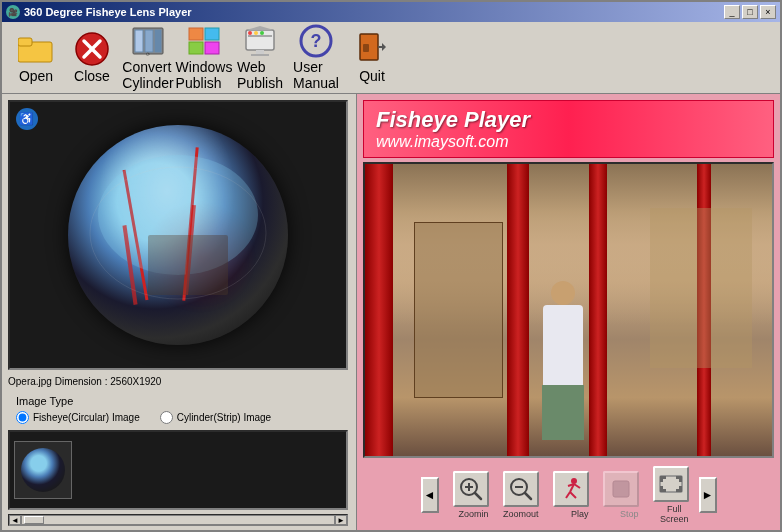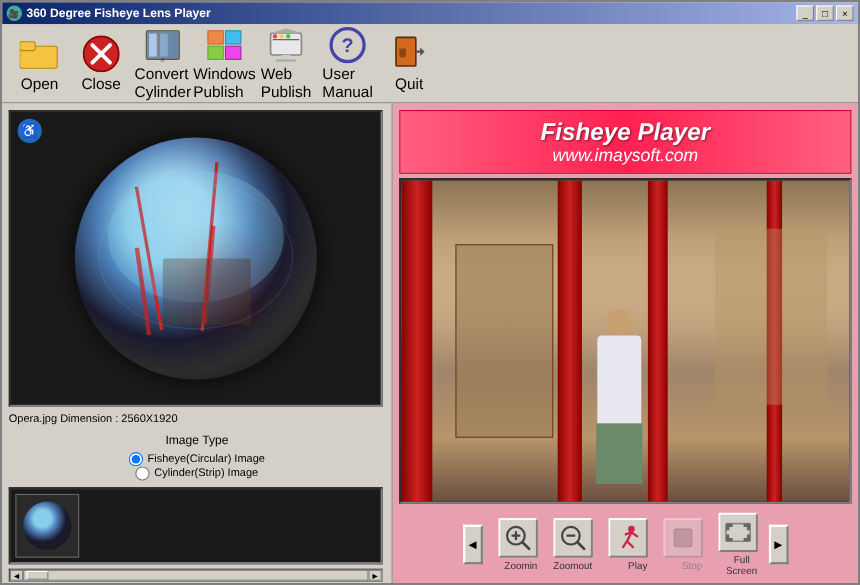--- a/index.html
+++ b/index.html
@@ -178,28 +178,28 @@
       text-align: left;
       font-size: 10px;
       color: #000;
       padding: 2px 0;
     }
 
     #image-type-section {
       padding: 2px 8px;
     }
     #image-type-label {
-      text-align: center;
+      text-align: left;
       font-size: 11px;
       margin-bottom: 4px;
     }
     #image-type-options {
       display: flex;
-      align-items: center;
-      flex-direction: column;
+      gap: 20px;
+      align-items: center;
     }
     .radio-option {
       display: flex;
       align-items: center;
       gap: 4px;
       font-size: 10px;
     }
 
     #thumbnail-area {
       border: 2px inset #808080;
@@ -264,21 +264,20 @@
       flex-direction: column;
       align-items: center;
       padding: 6px;
       gap: 4px;
     }
 
     #brand-header {
       background: linear-gradient(to right, #ff6080, #ff2050, #ff6080);
       width: 100%;
       padding: 6px 12px;
-      text-align: center;
       border: 1px solid #cc0030;
     }
     #brand-title {
       font-size: 22px;
       font-style: italic;
       font-weight: bold;
       color: white;
       text-shadow: 1px 1px 2px rgba(0,0,0,0.5);
       font-family: Arial, sans-serif;
     }

